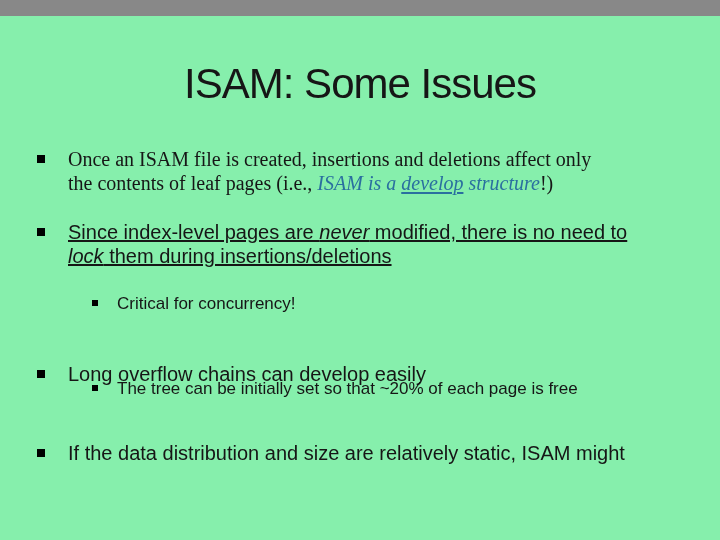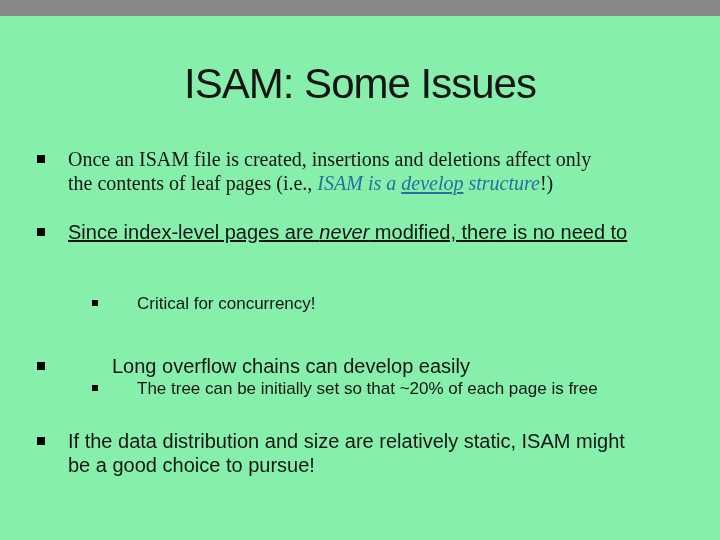--- a/index.html
+++ b/index.html
@@ -36,43 +36,42 @@
     flex: 0 0 auto;
     width: 8px; height: 8px;
     margin: 8px 23px 0 0;
     background: #000000;
   }
   .bullet.sub {
     left: 92px;
     width: 600px;
     font-size: 17px;
     line-height: 21px;
-    gap: 20px;
   }
   .bullet.sub .sq {
     width: 6px; height: 6px;
     margin: 7px 19px 0 0;
   }
   .line { white-space: nowrap; }
   .seg { white-space: pre; }
   .accent {
     color: #2A6F9F;
     font-style: italic;
   }
   .accent.u {
     text-decoration: underline;
     text-underline-offset: 2px;
   }
   .ital { font-style: italic; }
   #b1 { top: 131px; font-family: Liberation Serif, serif; }
   #b2 { top: 204px; text-decoration: underline; }
   #s1 { top: 277px; }
-  #b3 { top: 338px; gap: 44px; }
+  #b3 { top: 346px; }
   #s2 { top: 362px; }
-  #b4 { top: 413px; }
+  #b4 { top: 425px; }
 </style>
 </head>
 <body>
 
 <div class="slide">
 
   <h1 class="title">ISAM: Some Issues</h1>
 
   <div class="bullet" id="b1">
     <span class="sq"></span>
@@ -84,20 +83,23 @@
         <span class="seg">the contents of leaf pages (i.e., </span><span class="seg accent">ISAM is a </span><span class="seg accent u">develop</span><span class="seg accent"> structure</span><span class="seg">!)</span>
       </div>
     </div>
   </div>
 
   <div class="bullet" id="b2">
     <span class="sq"></span>
     <div class="text">
       <div class="line">
         <span class="seg">Since index-level pages are </span><span class="seg ital">never</span><span class="seg"> modified, there is no need to</span>
+      </div>
+      <div class="line">
+        <span class="seg ital">lock</span><span class="seg"> them during insertions/deletions</span>
       </div>
     </div>
   </div>
 
   <div class="bullet sub" id="s1">
     <span class="sq"></span>
     <div class="text">
       <div class="line">
         <span class="seg">Critical for concurrency!</span>
       </div>
@@ -121,19 +123,16 @@
       </div>
     </div>
   </div>
 
   <div class="bullet" id="b4">
     <span class="sq"></span>
     <div class="text">
       <div class="line">
         <span class="seg">If the data distribution and size are relatively static, ISAM might</span>
       </div>
-      <div class="line">
-        <span class="seg">be a good choice to pursue!</span>
-      </div>
     </div>
   </div>
 
 </div>
 
 </body></html>

